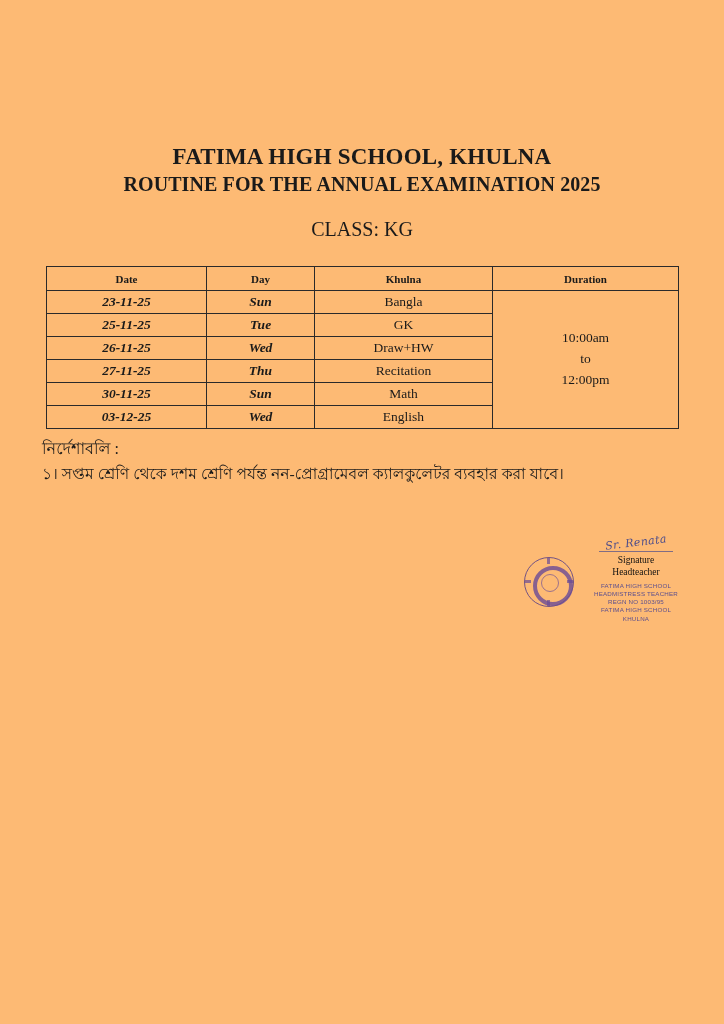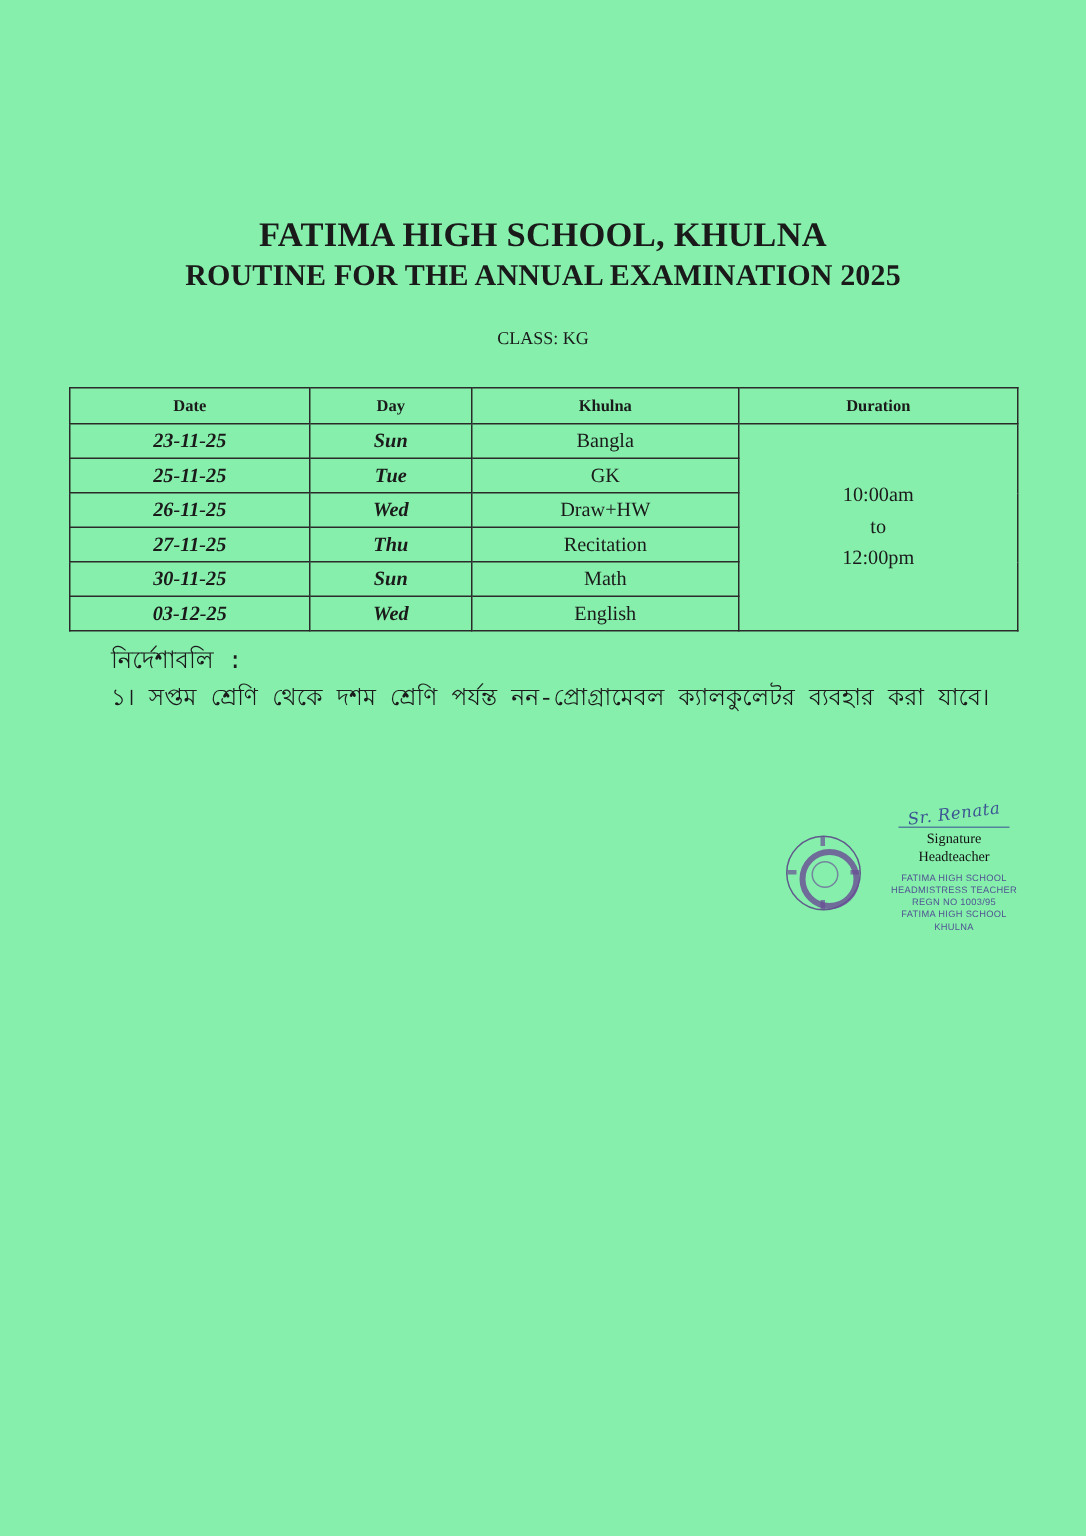--- a/index.html
+++ b/index.html
@@ -11,42 +11,42 @@
     width: 724px;
     height: 1024px;
     position: relative;
     font-family: "Liberation Serif", serif;
     color: #1a1a1a;
     overflow: hidden;
   }
   .page {
     position: absolute;
     inset: 0;
-    background: #86efac;
+    background: #fdba74;
   }
 
   
   .header {
     text-align: center;
     margin-top: 144px;
   }
   .school-name {
     font-size: 23px;
     font-weight: 700;
     letter-spacing: 0.2px;
     line-height: 1.1;
   }
   .routine-line {
     font-size: 20px;
     font-weight: 700;
     letter-spacing: 0.1px;
     margin-top: 4px;
   }
   .class-line {
-    font-size: 12px;
+    font-size: 20px;
     font-weight: 400;
     margin-top: 22px;
   }
 
   
   .table-wrap {
     margin: 25px auto 0 auto;
     width: 632px;
   }
   table.routine {
@@ -83,22 +83,21 @@
   td.duration {
     font-weight: 400;
     font-size: 13.5px;
     line-height: 1.55;
   }
 
   
   .instructions {
     margin-top: 8px;
     padding-left: 42px;
-    font-family: Liberation Mono, monospace;
-    margin-left: 32px;
+    font-family: Liberation Serif, serif;
   }
   .instr-title {
     font-size: 16px;
     line-height: 1.5;
   }
   .instr-item {
     font-size: 15.5px;
     line-height: 1.6;
     margin-top: 1px;
     letter-spacing: 0.1px;

